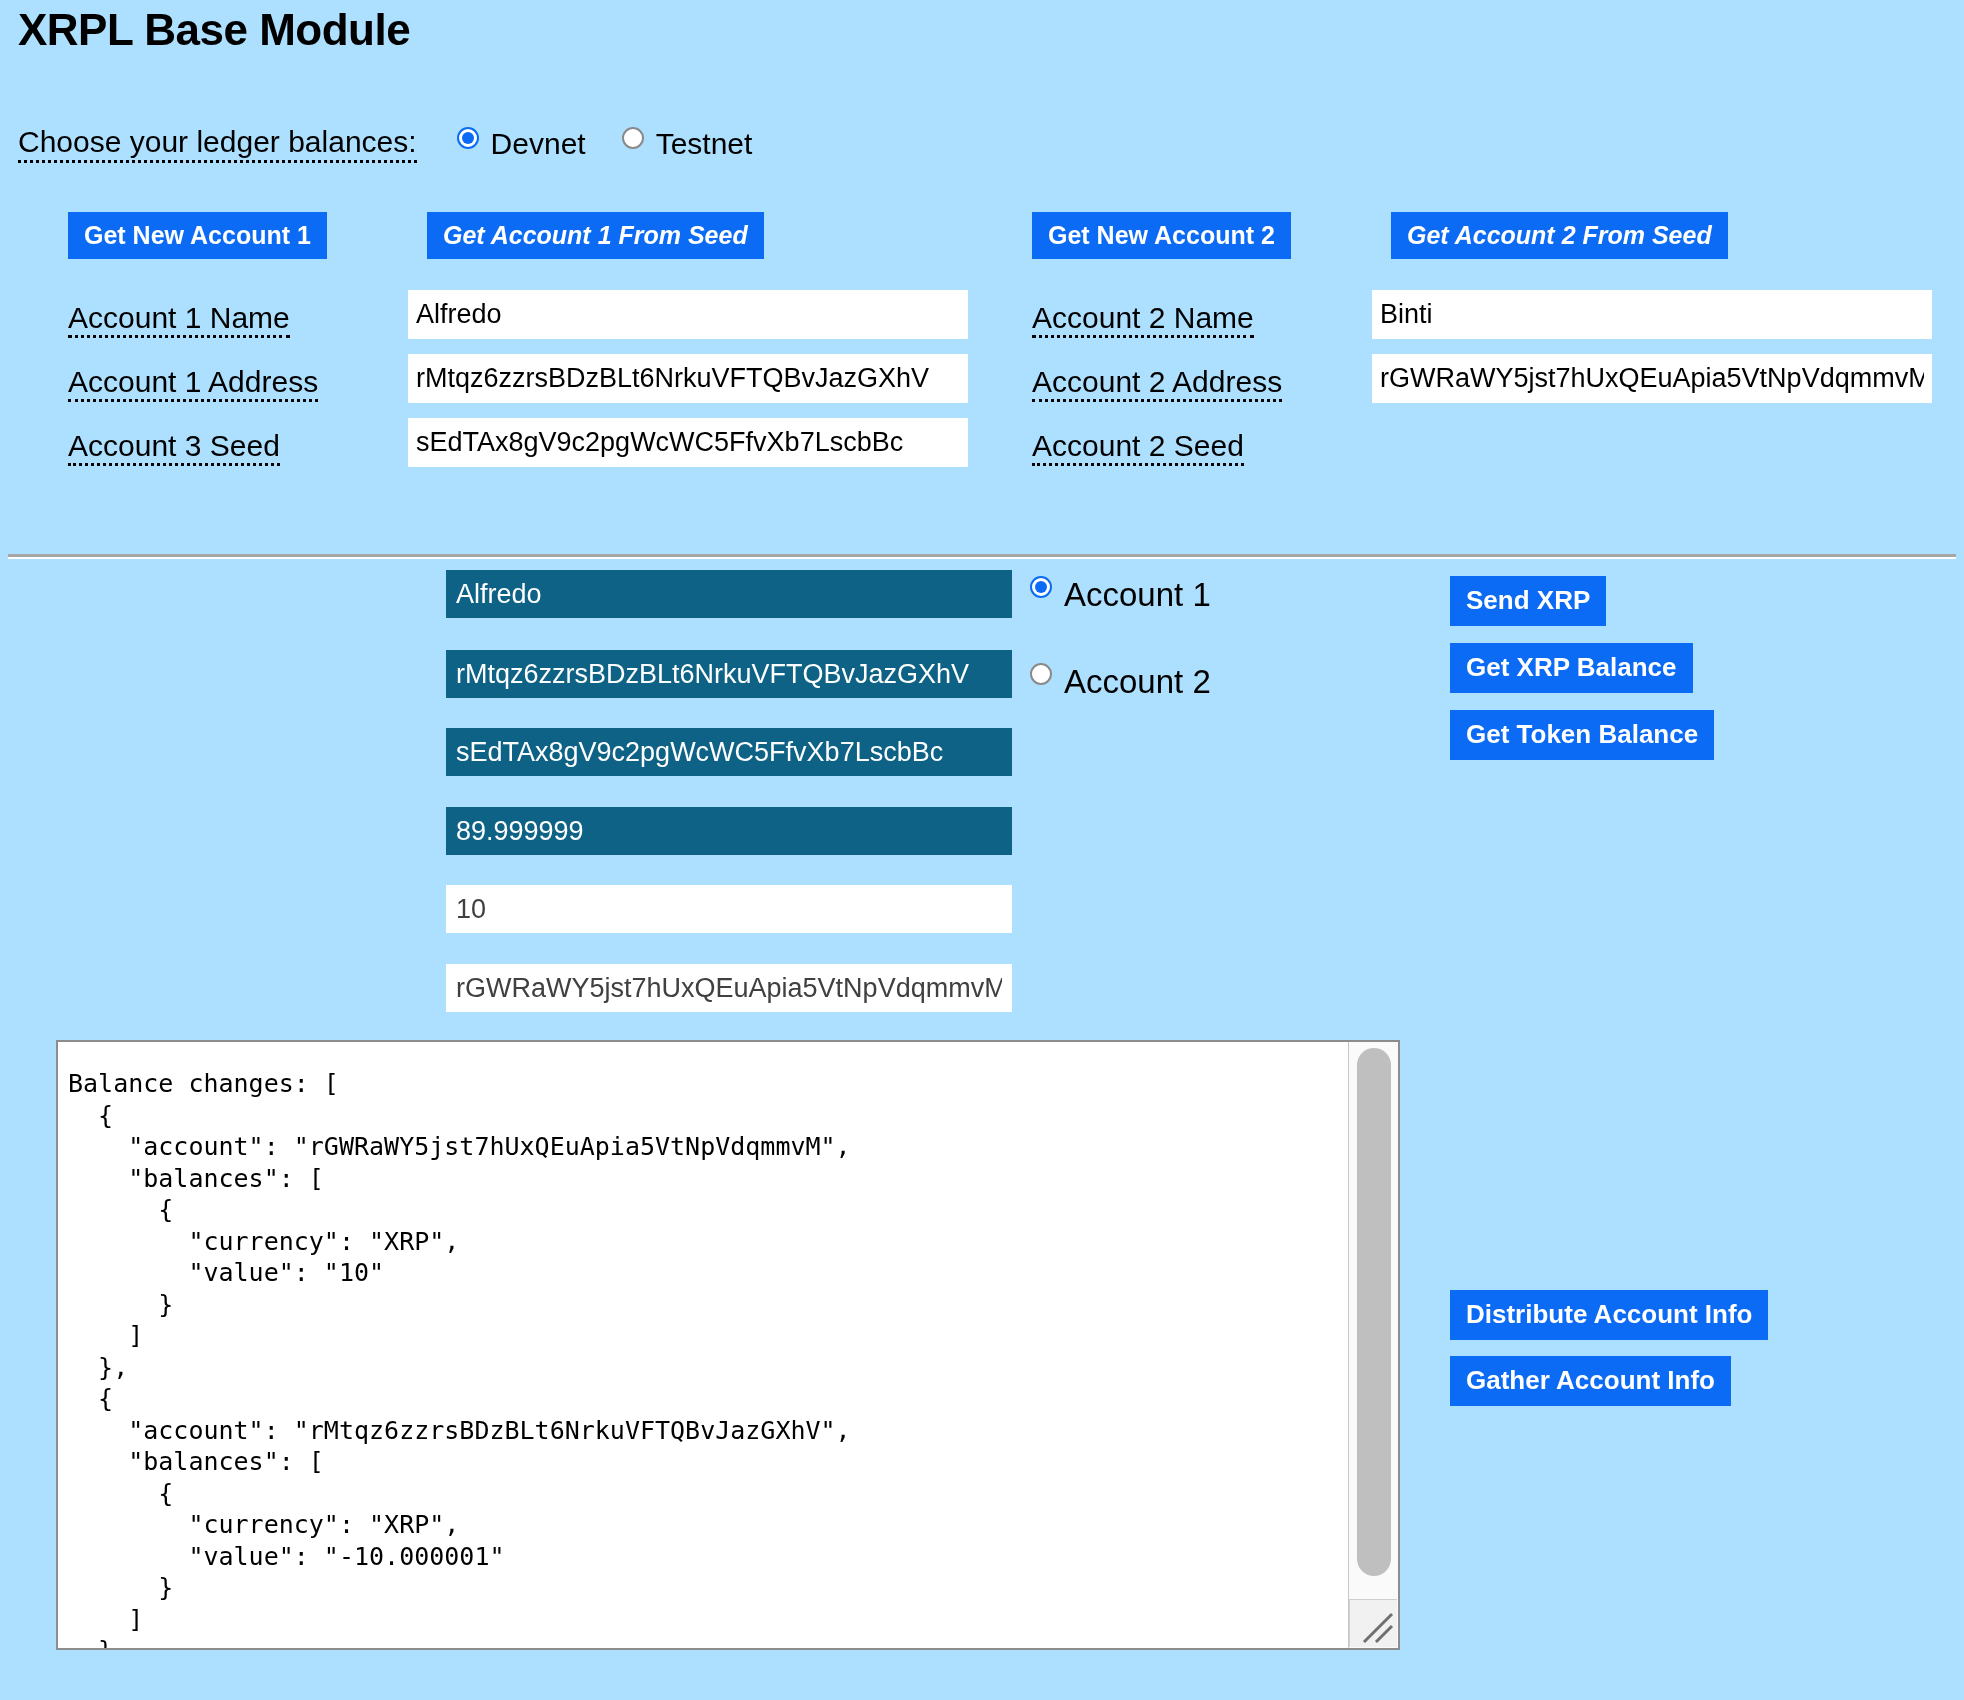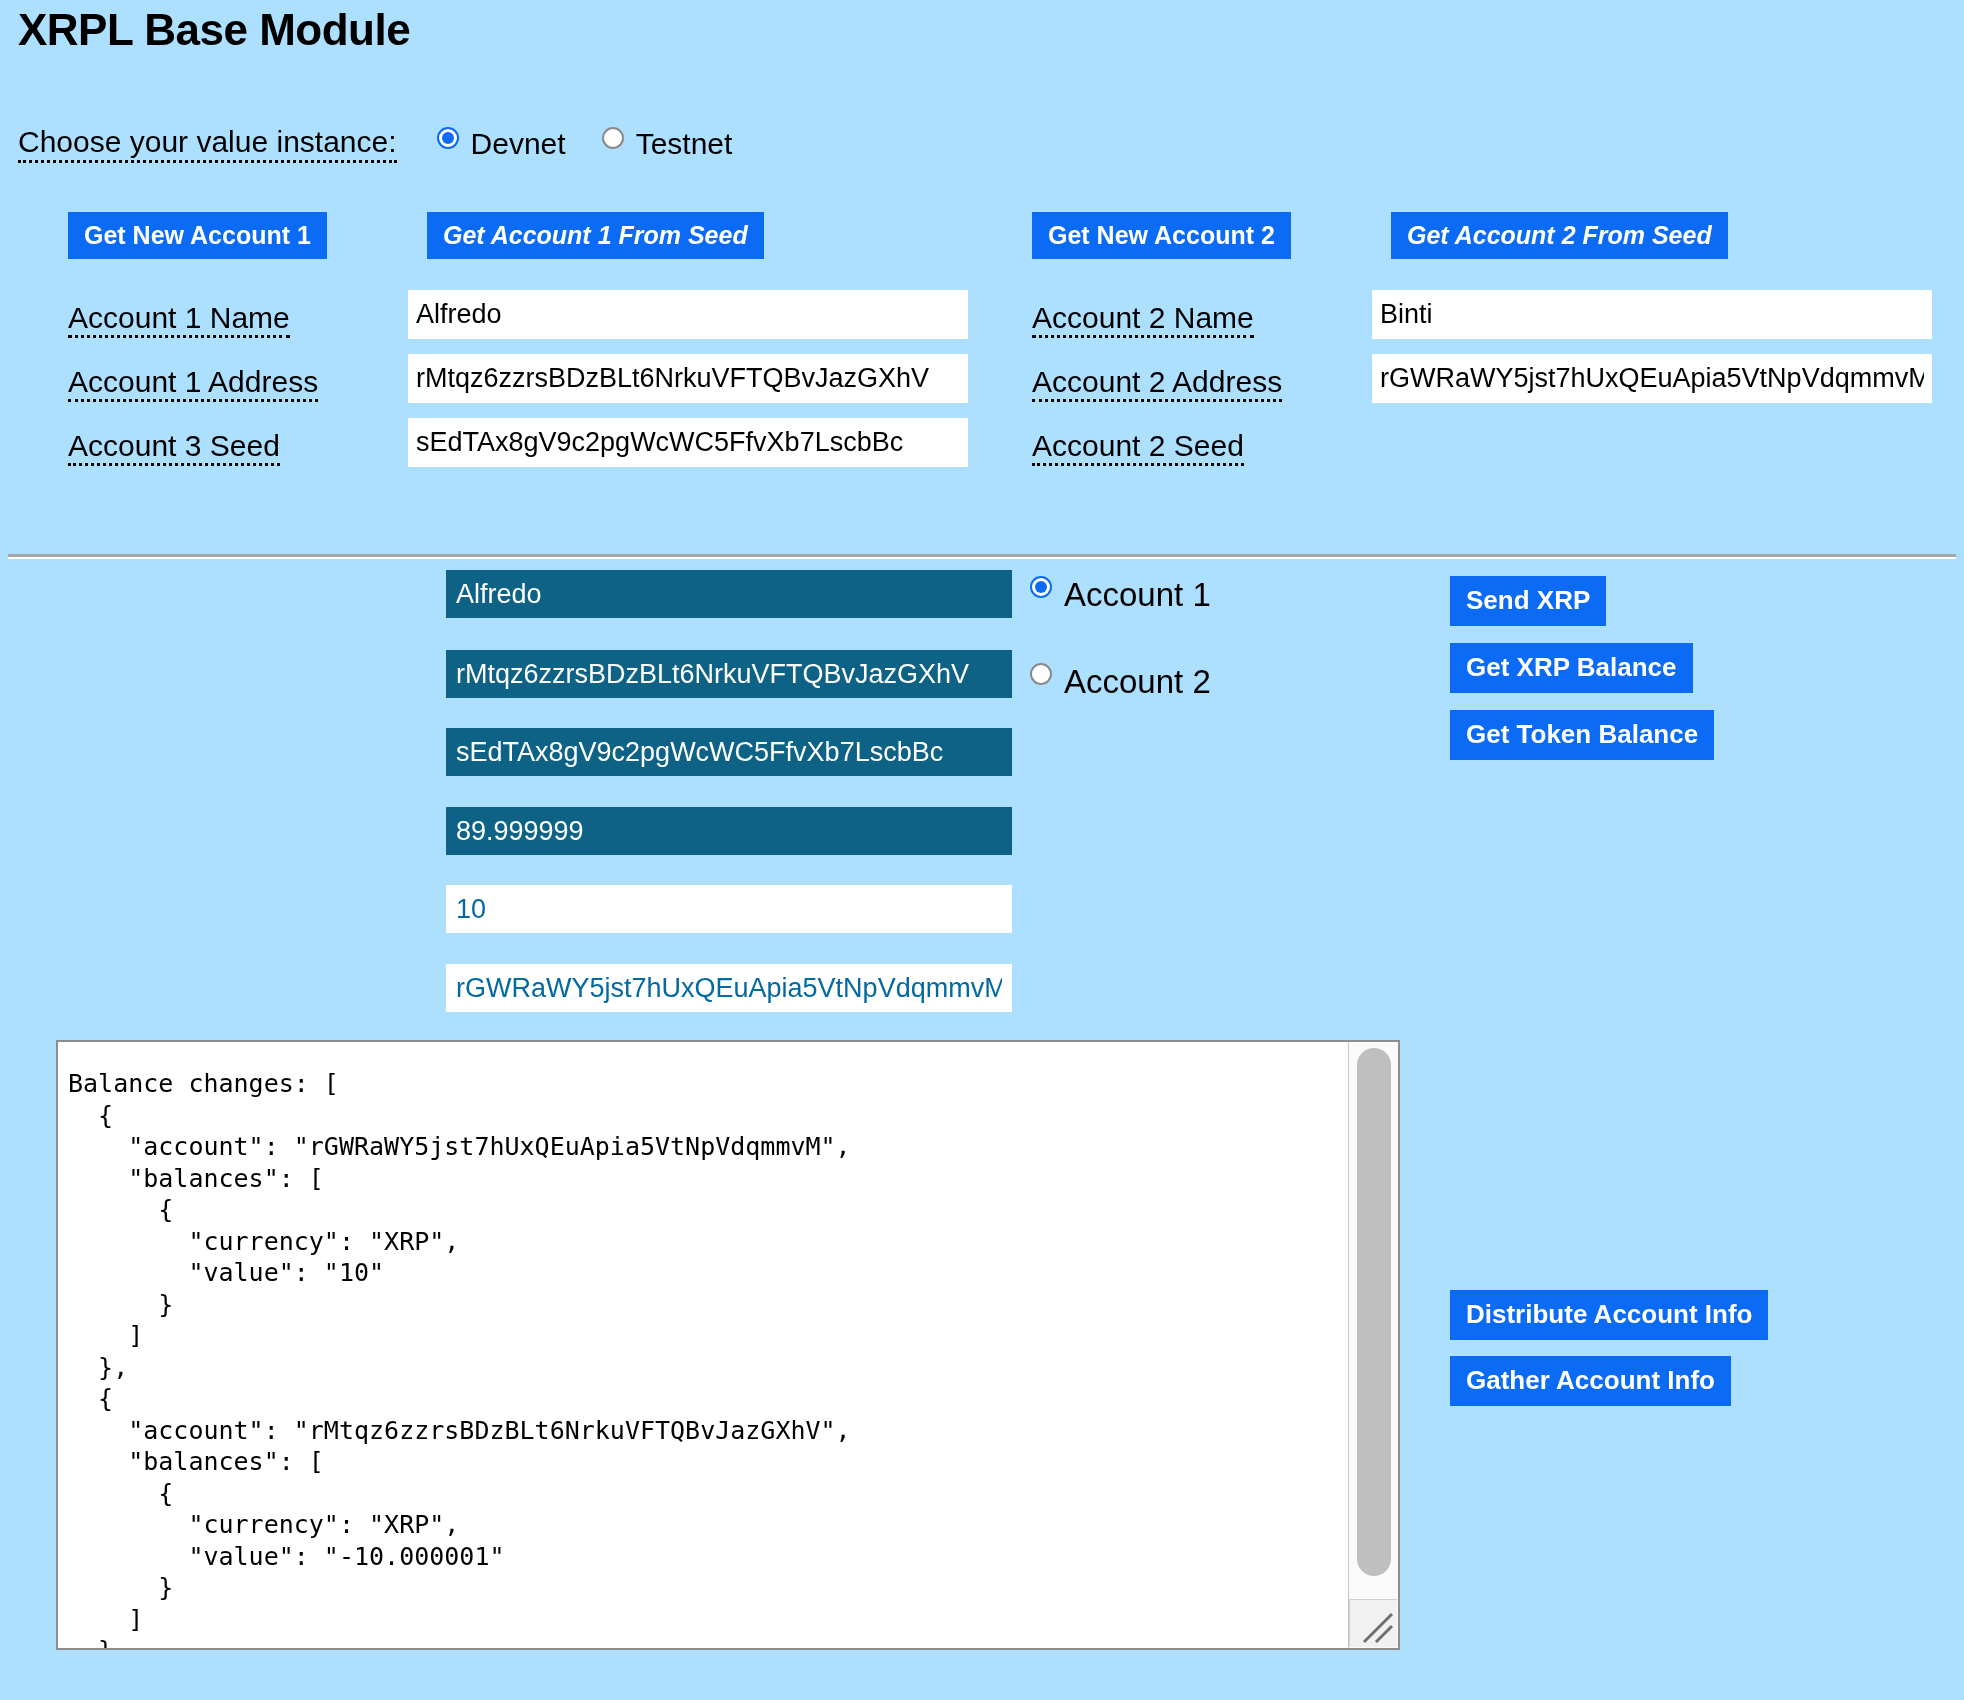--- a/index.html
+++ b/index.html
@@ -195,21 +195,21 @@
     font-family: "Liberation Sans", sans-serif;
     font-size: 27px;
     padding: 0 10px;
   }
   .w-input.teal {
     background: #0E6286;
     color: #ffffff;
   }
   .w-input.white {
     background: #ffffff;
-    color: #0369a1;
+    color: #404040;
   }
   .work-row.wr1 { top: 0px;   }
   .work-row.wr2 { top: 80px;  }
   .work-row.wr3 { top: 158px; }
   .work-row.wr4 { top: 237px; }
   .work-row.wr5 { top: 315px; }
   .work-row.wr6 { top: 394px; }
 
   
   .acct-select {
@@ -310,21 +310,21 @@
     cursor: nwse-resize;
   }
   .results-resize svg { display: block; }
 </style>
 </head>
 <body>
 
 <div class="page-title">XRPL Base Module</div>
 
 <div class="ledger-row">
-  <span class="ledger-label">Choose your value instance:</span>
+  <span class="ledger-label">Choose your ledger balances:</span>
   <span class="radio-group">
     <span class="radio-opt">
       <span class="radio on"></span>
       <span class="rtext">Devnet</span>
     </span>
     <span class="radio-opt">
       <span class="radio off"></span>
       <span class="rtext">Testnet</span>
     </span>
   </span>

